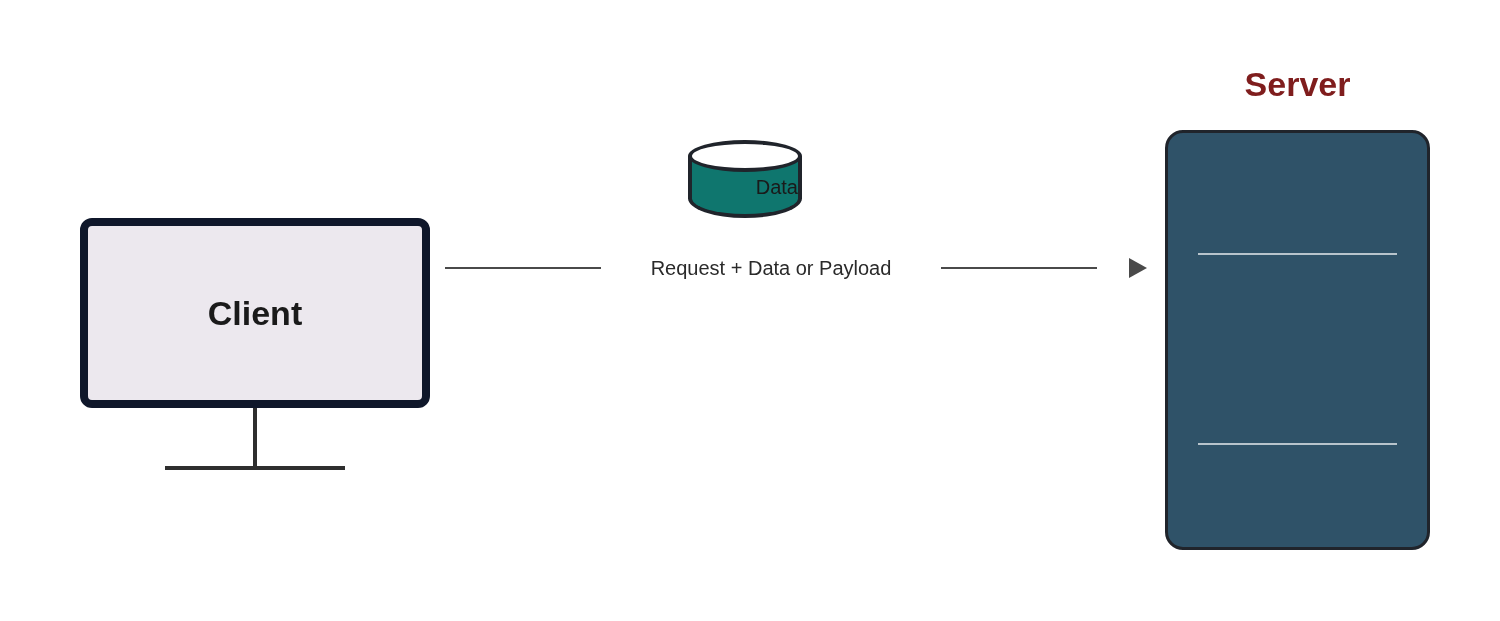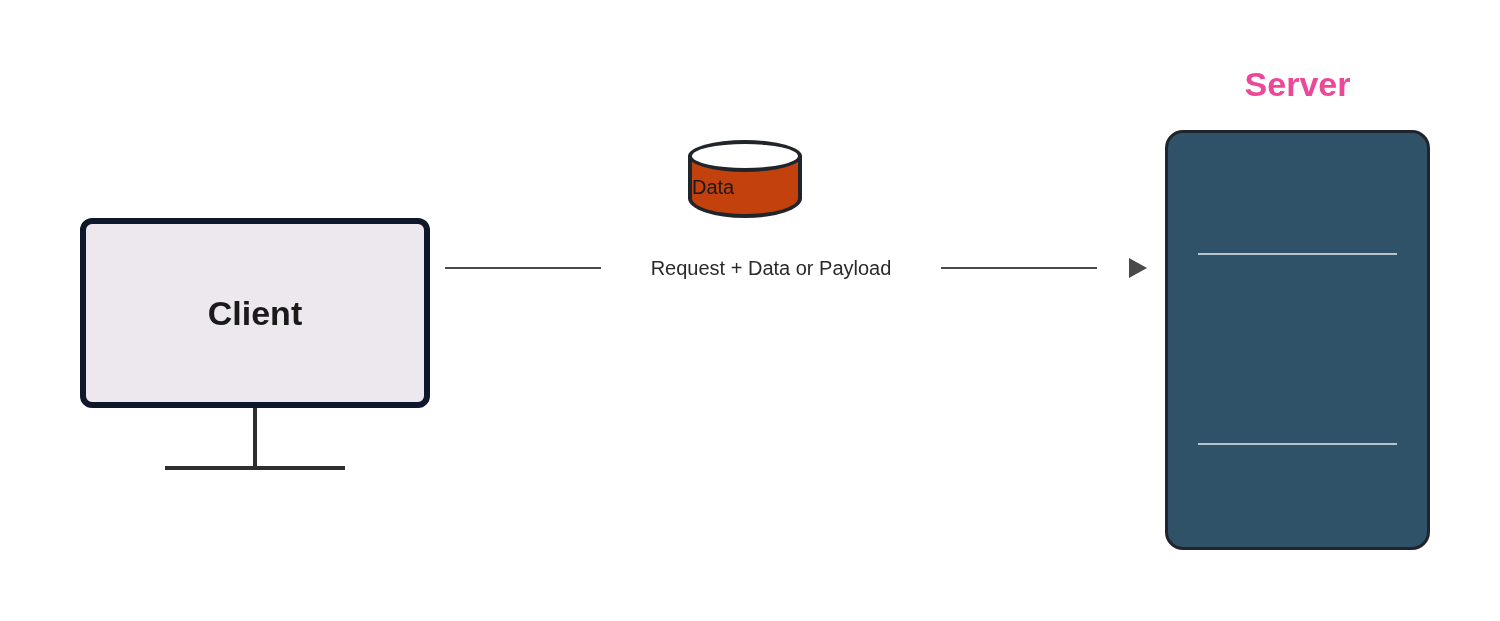--- a/index.html
+++ b/index.html
@@ -18,21 +18,21 @@
     
     .client {
       position: absolute;
       left: 80px;
       top: 218px;
     }
     .client-screen {
       width: 350px;
       height: 190px;
       background: #ece8ee;
-      border: 6px solid #0f172a;
+      border: 8px solid #0f172a;
       border-radius: 12px;
       display: flex;
       align-items: center;
       justify-content: center;
     }
     .client-screen span {
       font-size: 34px;
       font-weight: 600;
       color: #1a1a1a;
     }
@@ -63,21 +63,21 @@
       width: 225px;
       height: 72px;
       background: #fff;
       display: flex;
       align-items: center;
       justify-content: center;
     }
     .server-label span {
       font-size: 34px;
       font-weight: 700;
-      color: #ec4899;
+      color: #7f1d1d;
     }
     .server-body {
       position: absolute;
       right: 70px;
       top: 130px;
       width: 265px;
       height: 420px;
       background: #2f5268;
       border: 3px solid #20242b;
       border-radius: 18px;
@@ -102,24 +102,24 @@
     }
     .data-body {
       position: absolute;
       left: 0; right: 0;
       top: 16px;
       bottom: 0;
       border: 4px solid #20242b;
       border-top: none;
       border-bottom-left-radius: 58px 20px;
       border-bottom-right-radius: 58px 20px;
-      background: #c2410c;
-      display: flex;
-      align-items: center;
-      justify-content: flex-start;
+      background: #0f766e;
+      display: flex;
+      align-items: center;
+      justify-content: flex-end;
     }
     .data-body span {
       font-size: 20px;
       font-weight: 500;
       color: #1a1a1a;
       margin-top: 4px;
     }
     .data-top {
       position: absolute;
       left: 0; right: 0;

